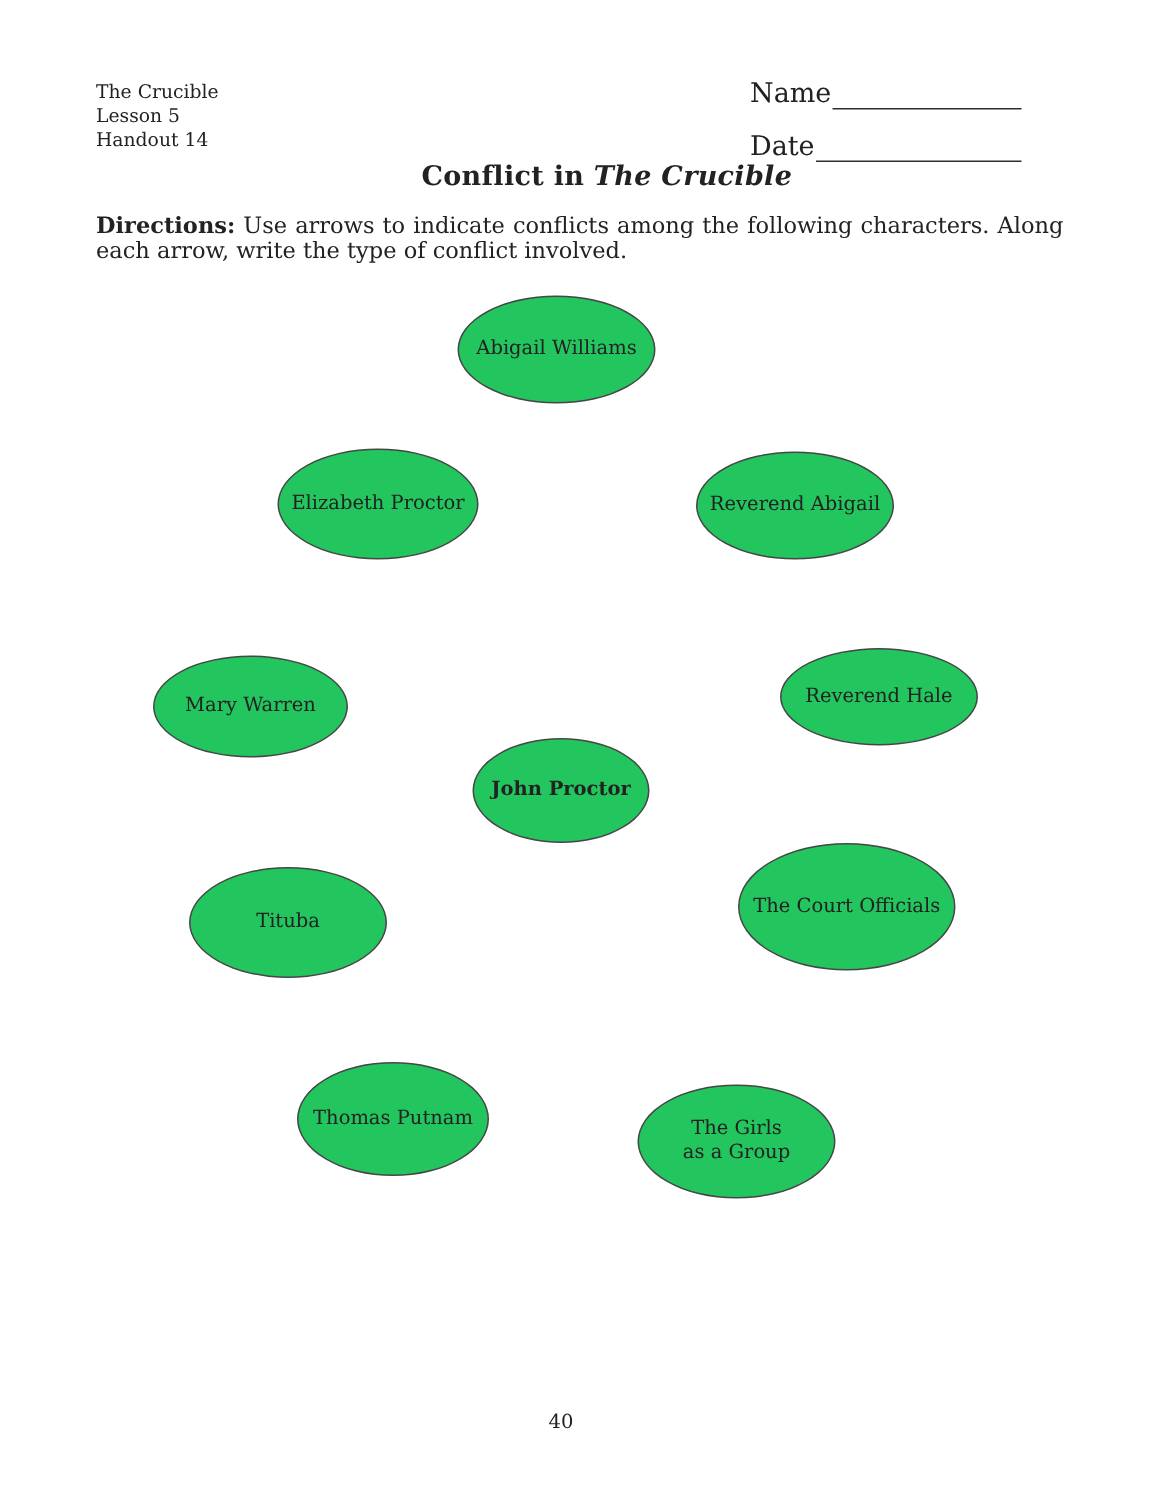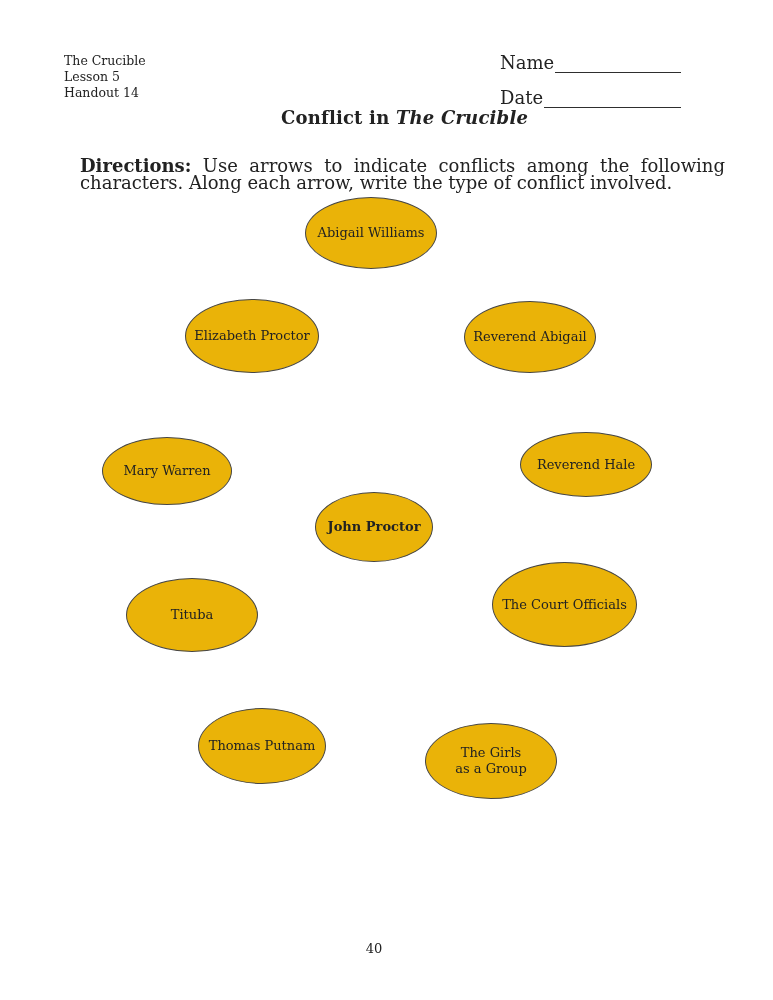--- a/index.html
+++ b/index.html
@@ -55,34 +55,34 @@
     padding-left: 18px;
   }
   .doc-title .italic-part { font-style: italic; }
 
   
   .directions {
     position: absolute;
     left: 64px;
     top: 142px;
     width: 645px;
-    margin: 16px;
-    font-size: 18px;
+    margin: 0;
+    font-size: 15px;
     line-height: 16.8px;
     text-align: justify;
   }
   .directions b { font-weight: bold; }
 
   
   .ellipse {
     position: absolute;
     box-sizing: border-box;
     border: 1px solid #464646;
     border-radius: 50%;
-    background: #eab308;
+    background: #22c55e;
     display: flex;
     align-items: center;
     justify-content: center;
     text-align: center;
     font-size: 13px;
     line-height: 16px;
   }
   .ellipse .char-label {
     white-space: pre-line;
     padding: 0 6px;

